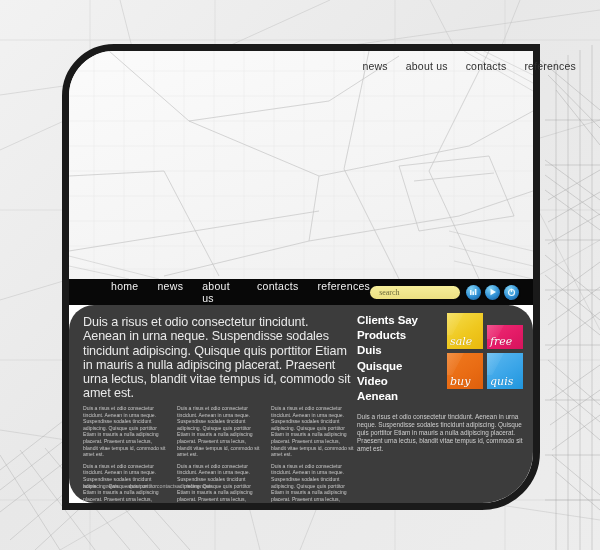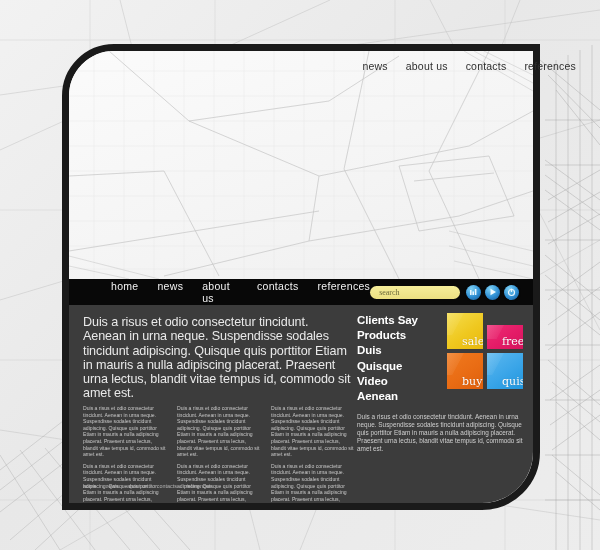--- a/index.html
+++ b/index.html
@@ -119,20 +119,21 @@
   }
 
   
   #content {
     position: absolute;
     left: 0;
     top: 254px;
     width: 464px;
     height: 198px;
     background: #3c3c3c;
+    border-radius: 25px;
   }
 
   #headline {
     position: absolute;
     left: 14px;
     top: 10px;
     width: 268px;
     font-size: 12.6px;
     line-height: 14.3px;
     color: #e9e9e9;
@@ -182,23 +183,24 @@
     overflow: hidden;
   }
   .tile .glare {
     position: absolute;
     left: -20%; top: -60%;
     width: 140%; height: 120%;
     background: linear-gradient(118deg, rgba(255,255,255,.30) 0%, rgba(255,255,255,.06) 48%, rgba(255,255,255,0) 49%);
   }
   .tile span {
     position: absolute;
-    left: 15px;
+    left: 3px;
     bottom: 1px;
     font-family: "DejaVu Serif", serif;
+    font-style: italic;
     font-size: 11px;
     color: #ffffff;
     text-shadow: 0 0 1px rgba(0,0,0,.25);
   }
   #tile-sale { background: linear-gradient(145deg,#f5dd4e 0%,#efc81f 55%,#e8b80d 100%); }
   #tile-free { background: linear-gradient(145deg,#ee2d74 0%,#e41b67 55%,#d5145c 100%); margin-top: 12px; }
   #tile-buy  { background: linear-gradient(145deg,#f07a1f 0%,#e96c14 55%,#de5f0c 100%); }
   #tile-offer{ background: linear-gradient(145deg,#5cb8ef 0%,#3aa5e8 55%,#2096dd 100%); }
 
   #bottomtext {

